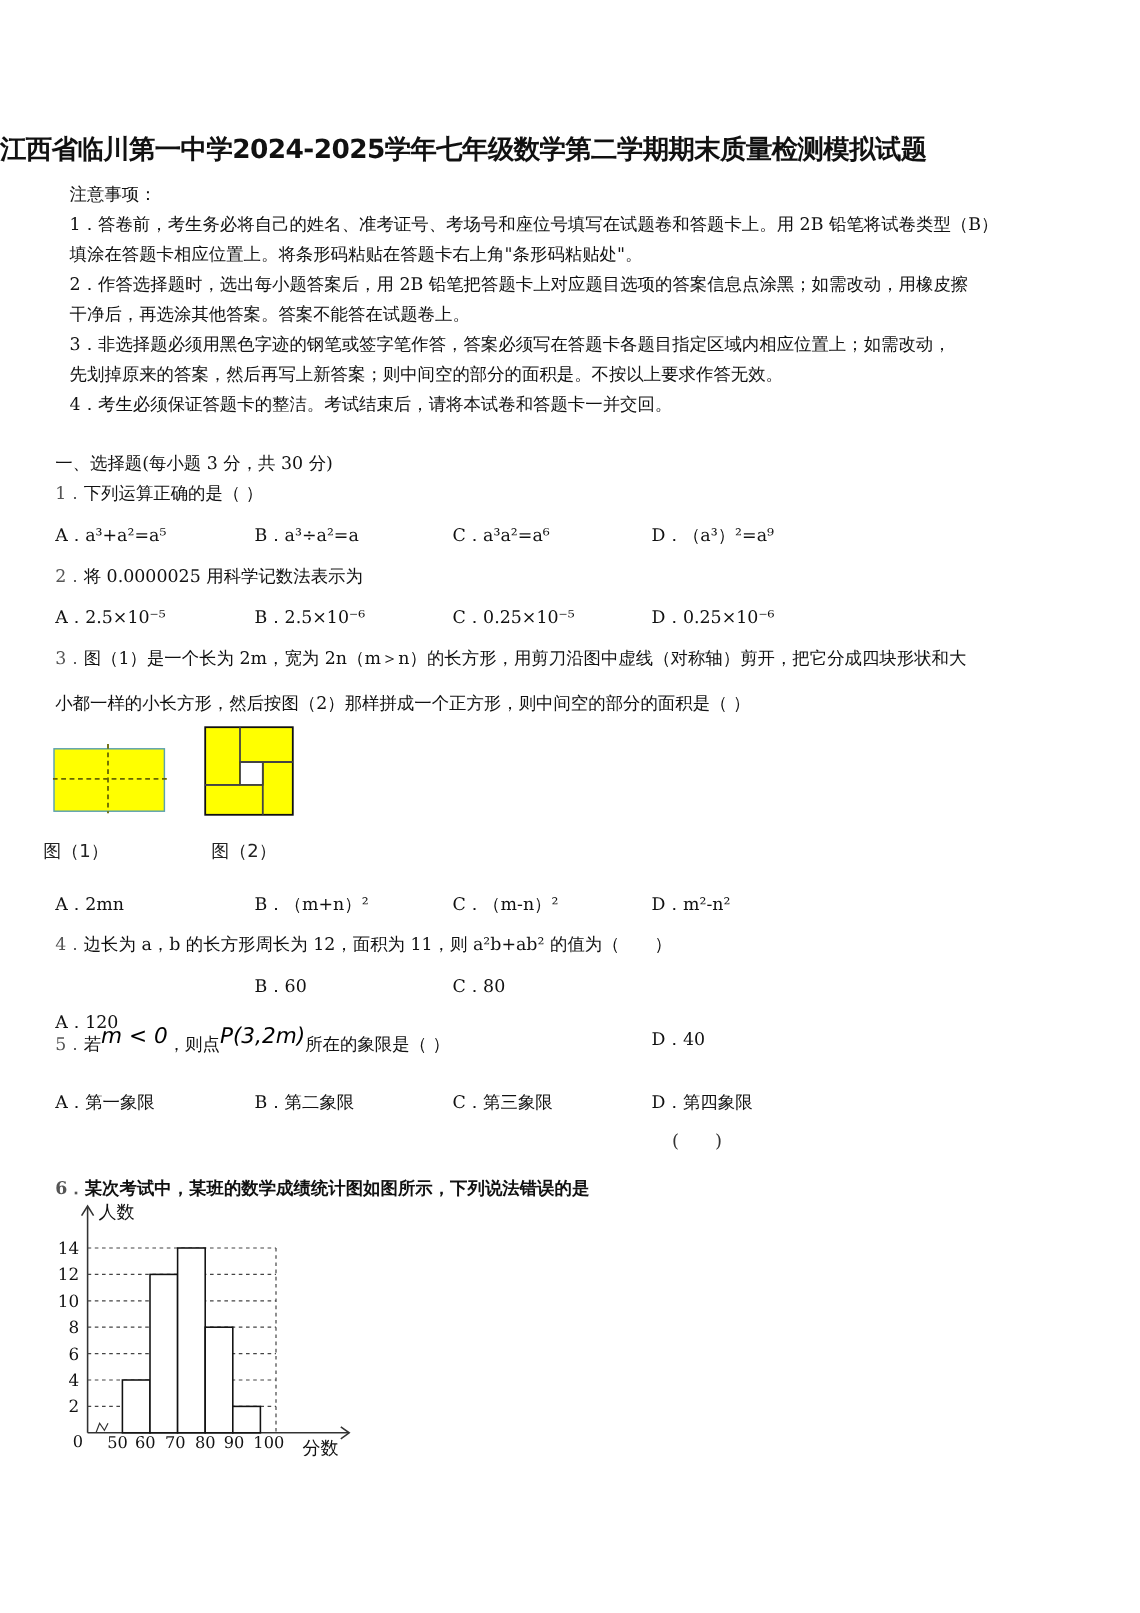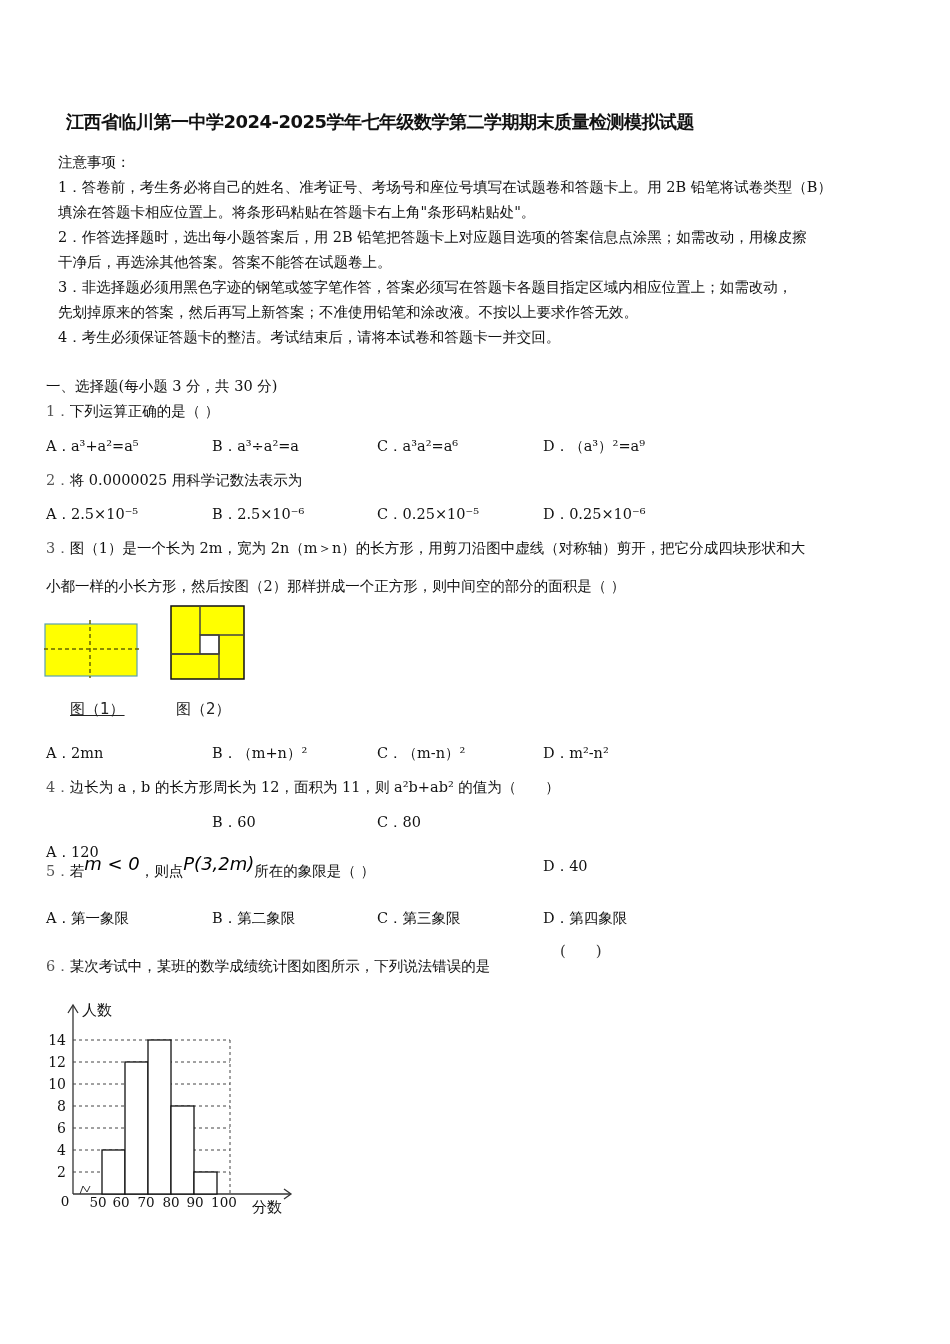--- a/index.html
+++ b/index.html
@@ -1,40 +1,40 @@
 <!DOCTYPE html>
 <html><head>
 <meta charset="utf-8">
 <style>
   html, body { margin: 0; padding: 0; background: #ffffff; }
   body { width: 950px; height: 1344px; position: relative; overflow: hidden;
          font-family: "DejaVu Serif", "Liberation Serif", serif; color: #111; }
   .abs { position: absolute; white-space: nowrap; }
   .title { top: 110px; left: 0; width: 760px; text-align: center;
            font-family: "DejaVu Sans", "Liberation Sans", sans-serif; font-weight: bold;
-           font-size: 18px; letter-spacing: -0.5px; color: #111; }
+           font-size: 22px; letter-spacing: -0.5px; color: #111; }
   .note { font-size: 14.5px; left: 58px; }
   .q { font-size: 14.5px; left: 46px; }
   .qnum { color: #555; }
   .opt { font-size: 14.5px; font-weight: normal; }
   .mathimg { font-family: "DejaVu Sans", sans-serif; color: #000000; font-style: italic; font-size: 18px; position: relative; top: -6px; }
   .fig-label { font-size: 15px; color: #222; font-family: "DejaVu Sans", sans-serif; }
 </style>
 </head>
 <body>
 
 <div class="abs title">江西省临川第一中学2024-2025学年七年级数学第二学期期末质量检测模拟试题</div>
 
 <div class="abs note" style="top:153px;">注意事项：</div>
 <div class="abs note" style="top:178px;">1．答卷前，考生务必将自己的姓名、准考证号、考场号和座位号填写在试题卷和答题卡上。用 2B 铅笔将试卷类型（B）</div>
 <div class="abs note" style="top:203px;">填涂在答题卡相应位置上。将条形码粘贴在答题卡右上角"条形码粘贴处"。</div>
 <div class="abs note" style="top:228px;">2．作答选择题时，选出每小题答案后，用 2B 铅笔把答题卡上对应题目选项的答案信息点涂黑；如需改动，用橡皮擦</div>
 <div class="abs note" style="top:253px;">干净后，再选涂其他答案。答案不能答在试题卷上。</div>
 <div class="abs note" style="top:278px;">3．非选择题必须用黑色字迹的钢笔或签字笔作答，答案必须写在答题卡各题目指定区域内相应位置上；如需改动，</div>
-<div class="abs note" style="top:303px;">先划掉原来的答案，然后再写上新答案；不准使用铅笔和涂改液。不按以上要求作答无效。</div>
+<div class="abs note" style="top:303px;">先划掉原来的答案，然后再写上新答案；则中间空的部分的面积是。不按以上要求作答无效。</div>
 <div class="abs note" style="top:328px;">4．考生必须保证答题卡的整洁。考试结束后，请将本试卷和答题卡一并交回。</div>
 
 <div class="abs q" style="top:377px;">一、选择题(每小题 3 分，共 30 分)</div>
 
 <div class="abs q" style="top:402px;">
   <span class="qnum">1．</span><span>下列运算正确的是（ ）</span>
 </div>
 <div class="abs opt" style="top:437px; left:46px;">A．a³+a²=a⁵</div>
 <div class="abs opt" style="top:437px; left:212px;">B．a³÷a²=a</div>
 <div class="abs opt" style="top:437px; left:377px;">C．a³a²=a⁶</div>
@@ -62,21 +62,21 @@
 <svg class="abs" style="top:605px; left:170px;" width="76" height="76">
   <rect x="1" y="1" width="73" height="73" fill="#ffff00" stroke="#111" stroke-width="1.5"></rect>
   <rect x="30" y="30" width="19" height="19" fill="#ffffff" stroke="#111" stroke-width="1.2"></rect>
   <line x1="30" y1="1" x2="30" y2="30" stroke="#444" stroke-width="1.5"></line>
   <line x1="30" y1="30" x2="74" y2="30" stroke="#444" stroke-width="1.5"></line>
   <line x1="1" y1="49" x2="49" y2="49" stroke="#444" stroke-width="1.5"></line>
   <line x1="49" y1="49" x2="49" y2="74" stroke="#444" stroke-width="1.5"></line>
   <line x1="1" y1="49" x2="30" y2="49" stroke="#444" stroke-width="1.5"></line>
   <line x1="49" y1="30" x2="49" y2="49" stroke="#444" stroke-width="1.5"></line>
 </svg>
-<div class="abs fig-label" style="top:700px; left:70px;text-decoration:underline;">图（1）</div>
+<div class="abs fig-label" style="top:700px; left:36px;">图（1）</div>
 <div class="abs fig-label" style="top:700px; left:176px;">图（2）</div>
 
 <div class="abs opt" style="top:744px; left:46px;">A．2mn</div>
 <div class="abs opt" style="top:744px; left:212px;">B．（m+n）²</div>
 <div class="abs opt" style="top:744px; left:377px;">C．（m-n）²</div>
 <div class="abs opt" style="top:744px; left:543px;">D．m²-n²</div>
 
 <div class="abs q" style="top:778px;">
   <span class="qnum">4．</span><span>边长为 a，b 的长方形周长为 12，面积为 11，则 a²b+ab² 的值为（　　）</span>
 </div>
@@ -86,21 +86,21 @@
 <div class="abs opt" style="top:813px; left:543px;margin-top:44px;">D．40</div>
 
 <div class="abs q" style="top:859px;">
   <span class="qnum">5．</span><span>若</span><span class="mathimg">m &lt; 0</span><span>，则点</span><span class="mathimg">P(3,2m)</span><span>所在的象限是（   ）</span>
 </div>
 <div class="abs opt" style="top:909px; left:46px;">A．第一象限</div>
 <div class="abs opt" style="top:909px; left:212px;">B．第二象限</div>
 <div class="abs opt" style="top:909px; left:377px;">C．第三象限</div>
 <div class="abs opt" style="top:909px; left:543px;">D．第四象限</div>
 
-<div class="abs q" style="top:957px;">
+<div class="abs q" style="top:981px;font-weight:bold;">
   <span class="qnum">6．</span><span>某次考试中，某班的数学成绩统计图如图所示，下列说法错误的是</span>
 </div>
 <div class="abs" style="top:942px; left:560px; font-size:15px; color:#333;">(　　)</div>
 
 <svg class="abs" style="top:998px; left:40px;" width="260" height="220" font-family="DejaVu Serif, serif" font-size="14" fill="#111">
 
   <line x1="33" y1="196" x2="250" y2="196" stroke="#333" stroke-width="1.3"></line>
   <polyline points="244,191 251,196 244,201" fill="none" stroke="#333" stroke-width="1.3"></polyline>
   <line x1="33" y1="8" x2="33" y2="196" stroke="#333" stroke-width="1.3"></line>
   <polyline points="28,15 33,7 38,15" fill="none" stroke="#333" stroke-width="1.3"></polyline>

